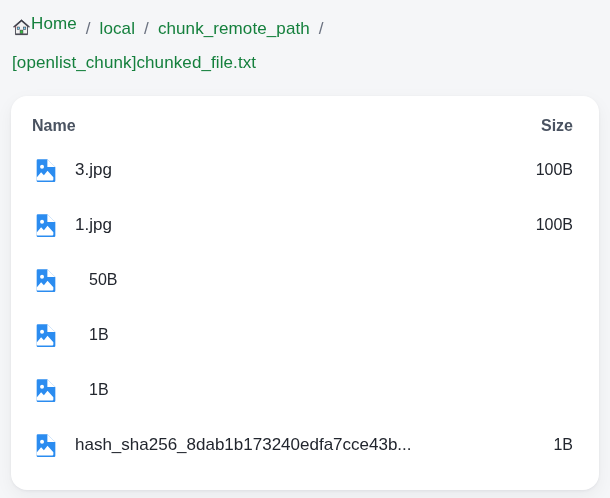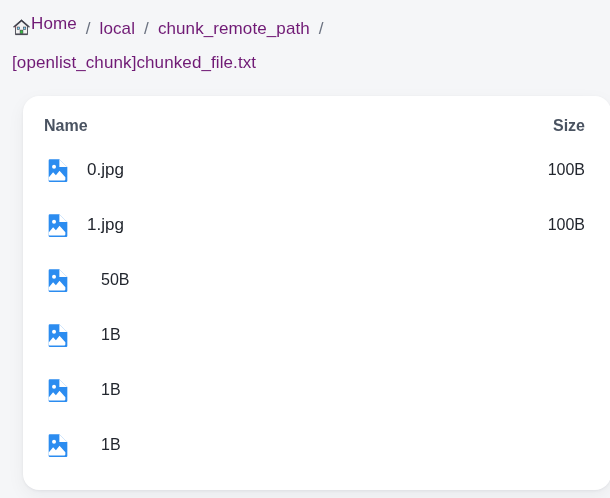--- a/index.html
+++ b/index.html
@@ -21,21 +21,21 @@
     line-height: 34px;
     font-size: 17px;
     color: #22262e;
     letter-spacing: 0.1px;
   }
   .crumb {
     display: inline;
     white-space: nowrap;
   }
   .crumb-link {
-    color: #701a75;
+    color: #15803d;
     text-decoration: none;
     cursor: pointer;
   }
   .home-crumb {
     display: inline-flex;
     align-items: center;
     vertical-align: -3px;
     gap: 0px;
   }
   .home-icon {
@@ -59,21 +59,20 @@
     position: absolute;
     left: 11px;
     top: 96px;
     width: 588px;
     height: 394px;
     background: #ffffff;
     border-radius: 16px;
     box-shadow: 0 1px 3px rgba(16, 24, 40, 0.06), 0 6px 18px rgba(16, 24, 40, 0.05);
     box-sizing: border-box;
     overflow: hidden;
-    margin-left: 12px;
   }
 
   .table-head {
     display: flex;
     align-items: center;
     padding: 22px 26px 0 21px;
     height: 38px;
     box-sizing: border-box;
   }
   .th-name {
@@ -160,21 +159,21 @@
 
     <div class="row">
       <span class="file-icon">
         <svg viewBox="0 0 24 24" width="28" height="28" xmlns="http://www.w3.org/2000/svg">
           <path d="M4 2.8h9.2L20 9.4v11.8a1 1 0 0 1-1 1H5a1 1 0 0 1-1-1V3.8a1 1 0 0 1 1-1z" fill="#2b8cf0"></path>
           <path d="M13.2 2.8 20 9.4h-6.8V2.8z" fill="#ffffff"></path>
           <circle cx="8.6" cy="9.3" r="1.7" fill="#ffffff"></circle>
           <path d="M4.2 18.2l3.6-4.2 2.4 2.6 3.1-3.9 5 5.5v1.9a1 1 0 0 1-1 1H5a1 1 0 0 1-1-1v-1.9z" fill="#ffffff"></path>
         </svg>
       </span>
-      <span class="file-name">0.jpg</span>
+      <span class="file-name">3.jpg</span>
       <span class="file-size">100B</span>
     </div>
 
     <div class="row">
       <span class="file-icon">
         <svg viewBox="0 0 24 24" width="28" height="28" xmlns="http://www.w3.org/2000/svg">
           <path d="M4 2.8h9.2L20 9.4v11.8a1 1 0 0 1-1 1H5a1 1 0 0 1-1-1V3.8a1 1 0 0 1 1-1z" fill="#2b8cf0"></path>
           <path d="M13.2 2.8 20 9.4h-6.8V2.8z" fill="#ffffff"></path>
           <circle cx="8.6" cy="9.3" r="1.7" fill="#ffffff"></circle>
           <path d="M4.2 18.2l3.6-4.2 2.4 2.6 3.1-3.9 5 5.5v1.9a1 1 0 0 1-1 1H5a1 1 0 0 1-1-1v-1.9z" fill="#ffffff"></path>
@@ -222,17 +221,18 @@
 
     <div class="row">
       <span class="file-icon">
         <svg viewBox="0 0 24 24" width="28" height="28" xmlns="http://www.w3.org/2000/svg">
           <path d="M4 2.8h9.2L20 9.4v11.8a1 1 0 0 1-1 1H5a1 1 0 0 1-1-1V3.8a1 1 0 0 1 1-1z" fill="#2b8cf0"></path>
           <path d="M13.2 2.8 20 9.4h-6.8V2.8z" fill="#ffffff"></path>
           <circle cx="8.6" cy="9.3" r="1.7" fill="#ffffff"></circle>
           <path d="M4.2 18.2l3.6-4.2 2.4 2.6 3.1-3.9 5 5.5v1.9a1 1 0 0 1-1 1H5a1 1 0 0 1-1-1v-1.9z" fill="#ffffff"></path>
         </svg>
       </span>
+      <span class="file-name">hash_sha256_8dab1b173240edfa7cce43b...</span>
       <span class="file-size">1B</span>
     </div>
 
   </div>
 </div>
 
 </body></html>

